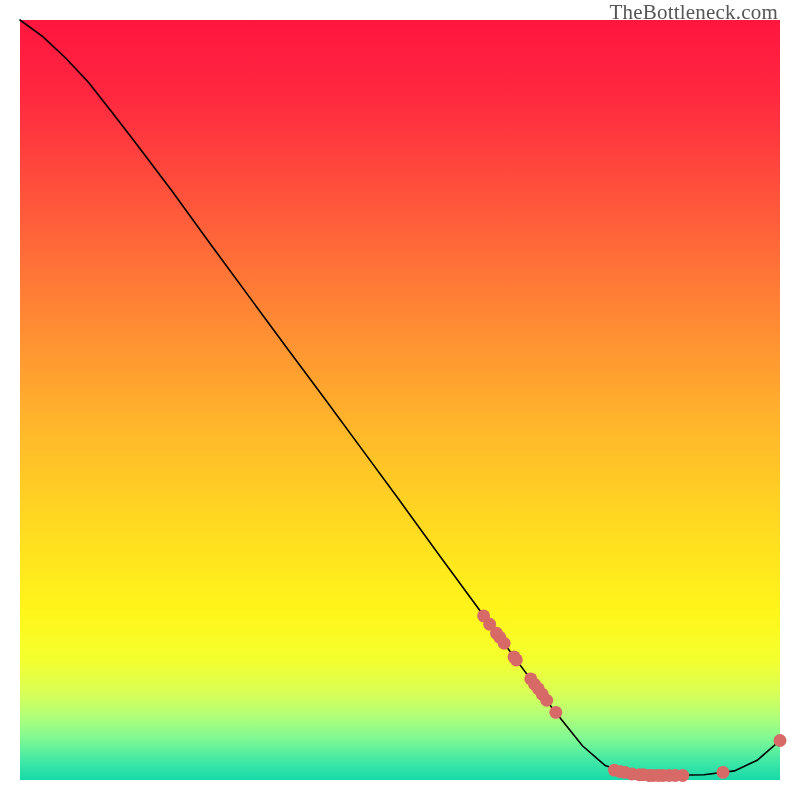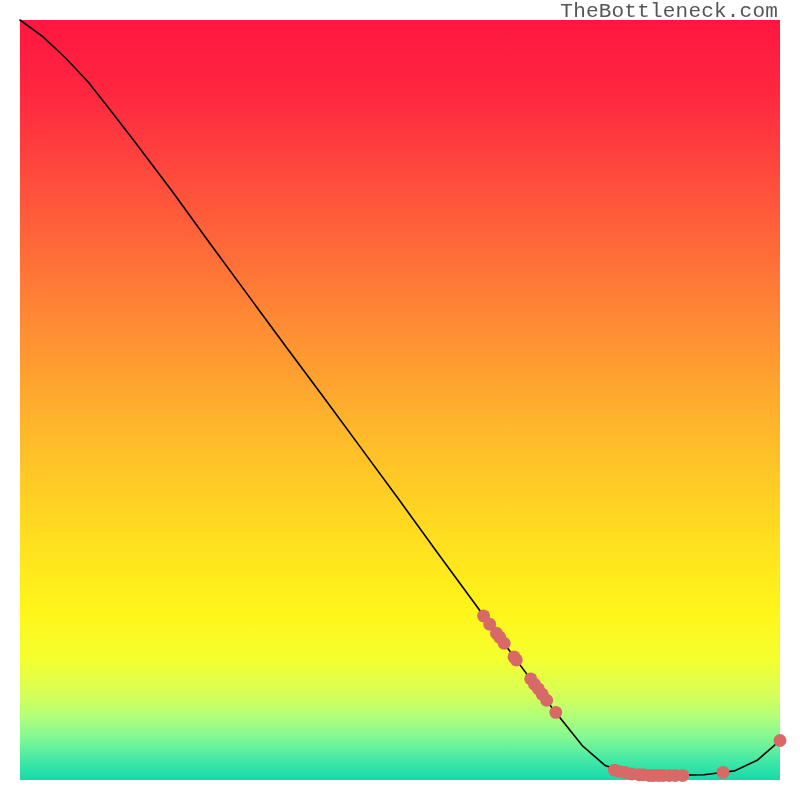--- a/index.html
+++ b/index.html
@@ -34,21 +34,21 @@
     left: 0;
     top: 0;
     width: 100%;
     height: 100%;
     overflow: visible;
   }
   .watermark {
     position: absolute;
     top: 0px;
     right: 22px;
-    font-family: Liberation Mono, monospace;
+    font-family: Liberation Serif, serif;
     font-size: 21px;
     color: #565656;
     font-weight: 500;
     letter-spacing: 0.2px;
   }
 </style>
 </head>
 <body>
 
 <div class="chart-container">

